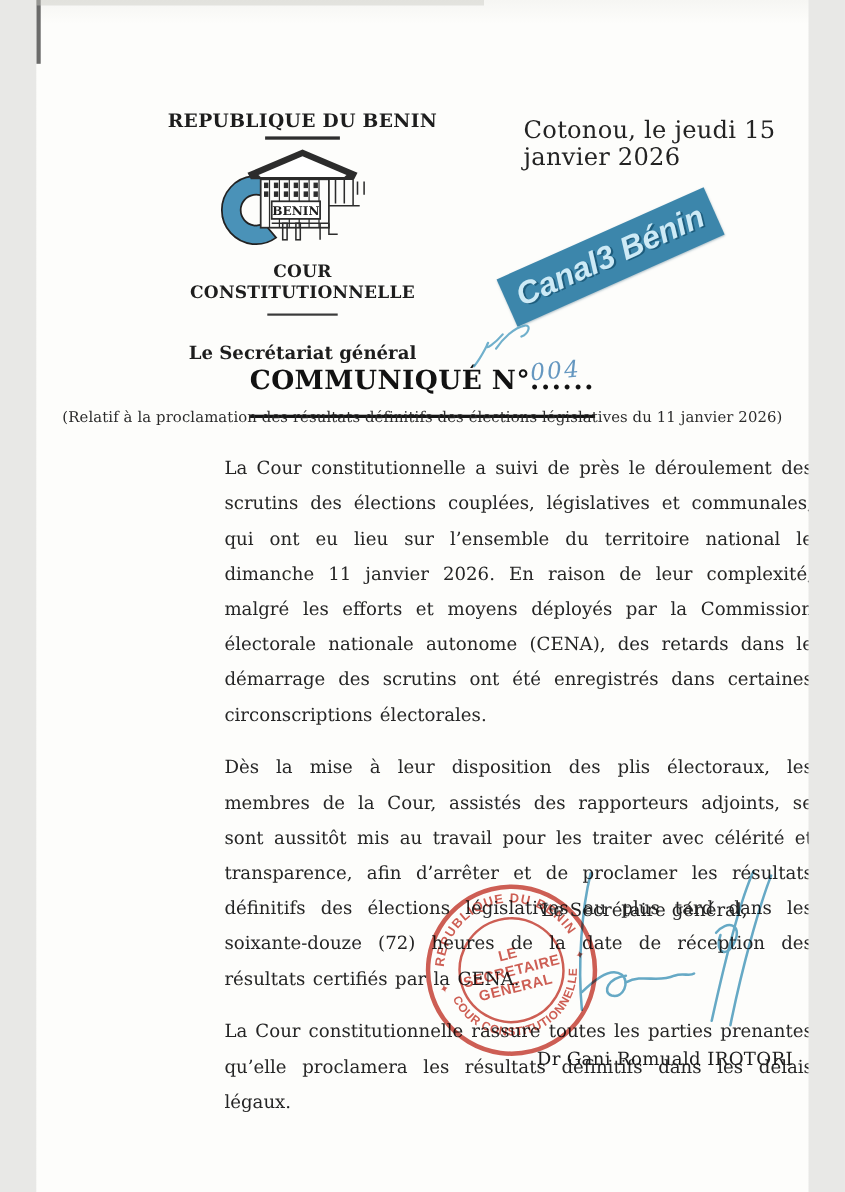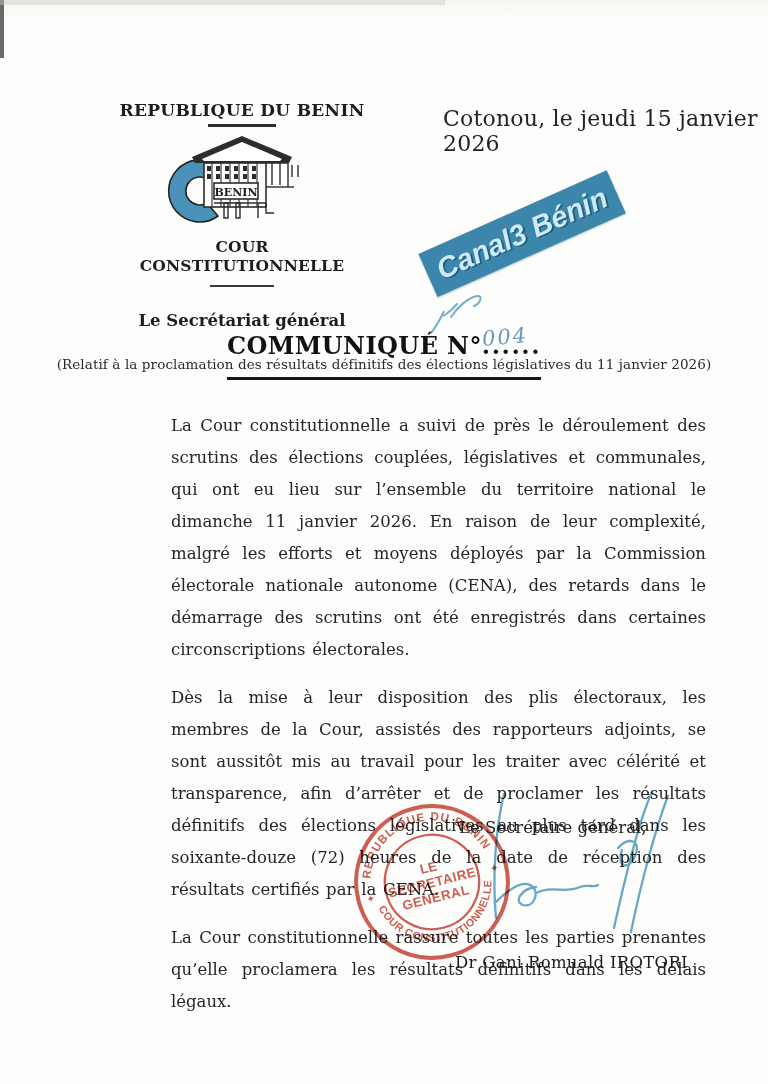--- a/index.html
+++ b/index.html
@@ -1,19 +1,19 @@
 <!DOCTYPE html>
 <html><head>
 <meta charset="utf-8">
 <style>
   * { margin: 0; padding: 0; box-sizing: border-box; }
   html, body { background: #e8e8e6; }
   .page {
     position: relative;
-    width: 768px;
+    width: 702px;
     height: 1084px;
     margin: 0 auto;
     background: linear-gradient(180deg, #f6f6f3 0%, #fdfdfb 2%, #fdfdfb 100%);
     overflow: hidden;
     font-family: "DejaVu Serif", "Liberation Serif", serif;
     color: #242424;
   }
   .artifact-left {
     position: absolute; left: 0; top: 0; width: 4px; height: 58px;
     background: #3a3a3a; opacity: .75;
@@ -77,21 +77,21 @@
   .hand-num {
     position: absolute; left: 0px; top: -6px;
     font-style: italic; font-weight: normal;
     font-size: 21px; color: #4b86b6; opacity: .85;
     transform: rotate(-5deg);
     letter-spacing: 2px;
   }
   .squiggle { position: absolute; right: 52px; top: -38px; }
 
   .subtitle {
-    position: absolute; left: 0; top: 356px; width: 100%;
+    position: absolute; left: 0; top: 372px; width: 100%;
     text-align: center; font-size: 13.5px; color: #2a2a2a;
     white-space: nowrap; letter-spacing: .1px;
   }
 
   
   .body-text { position: absolute; left: 134px; top: 410px; width: 572px; }
   .body-text p {
     font-size: 16.5px; line-height: 32px; text-align: justify;
     color: #252525; margin-bottom: 16px; word-spacing: 1.5px; margin-left: 37px;
   }

